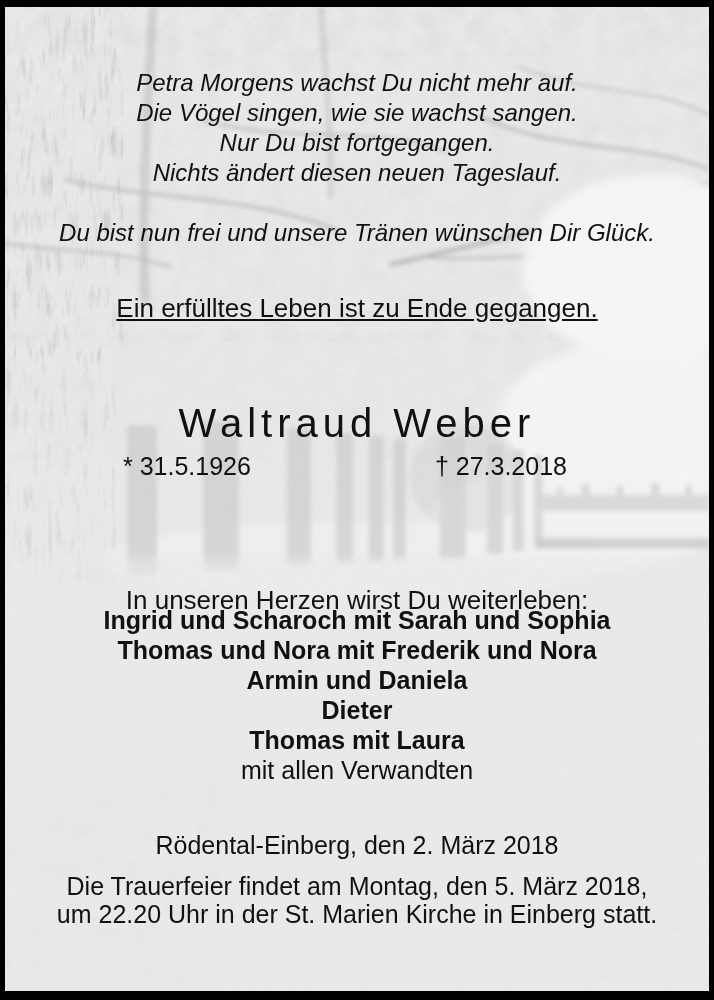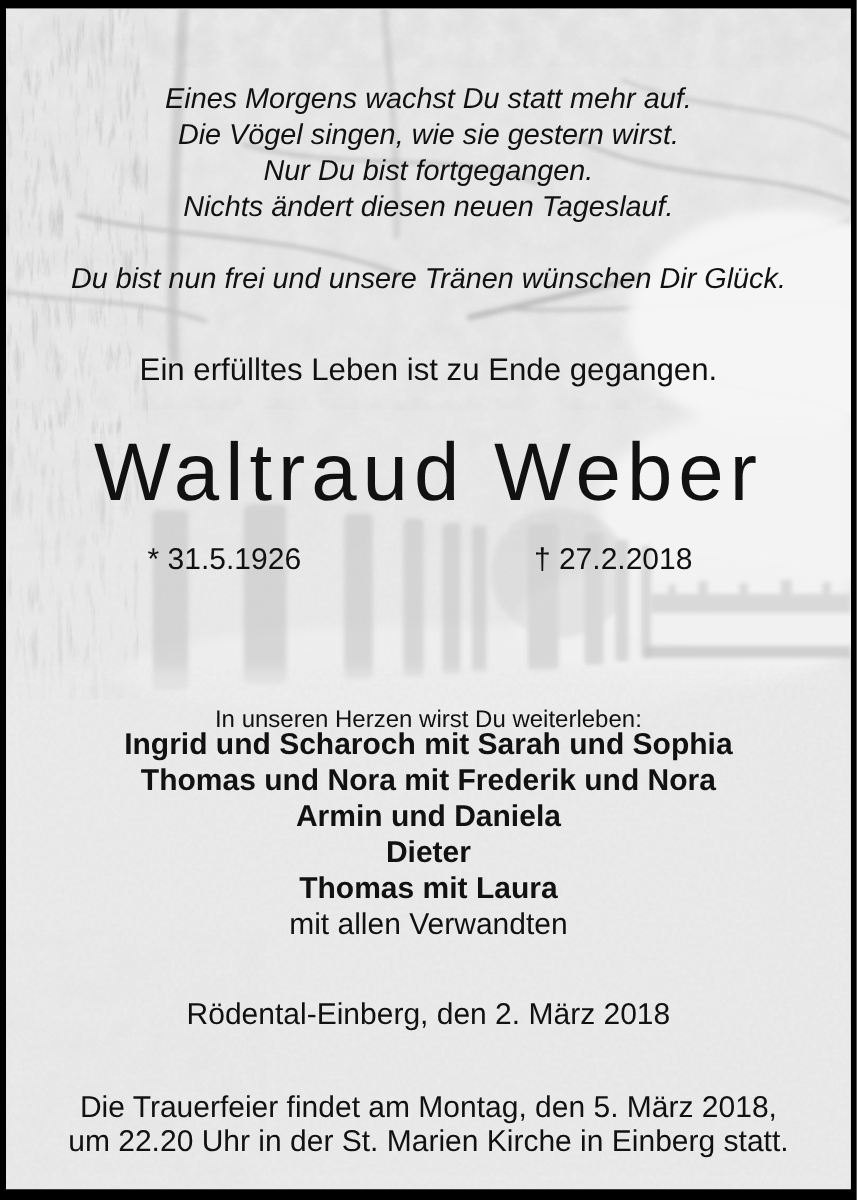--- a/index.html
+++ b/index.html
@@ -12,28 +12,28 @@
     background:#e9e9e9;
     overflow:hidden;
     font-family:"Liberation Sans", sans-serif;
     color:#111;
   }
   .bg { position:absolute; top:0; left:0; width:100%; height:100%; display:block; }
   .content { position:absolute; top:0; left:0; right:0; bottom:0; }
   .block { position:absolute; left:0; right:0; text-align:center; white-space:nowrap; }
   .poem        { top:61px;  font-size:24px; line-height:30px; font-style:italic; }
   .consolation { top:211px; font-size:24px; line-height:30px; font-style:italic; }
-  .life        { top:286px; font-size:26px; line-height:30px; }
-  .name        { top:351px; font-size:68px; line-height:72px; font-weight:400; letter-spacing:5px; margin:0; }
-  .dates       { top:445px; left:118px; right:132px; display:flex; justify-content:space-between; font-size:25px; line-height:28px; }
-  .intro       { top:578px; font-size:20px; line-height:30px; }
+  .life        { top:286px; font-size:26px; line-height:30px;text-decoration:underline; }
+  .name        { top:380px; font-size:40px; line-height:72px; font-weight:400; letter-spacing:5px; margin:0; }
+  .dates       { top:445px; left:118px; right:142px; display:flex; justify-content:space-between; font-size:25px; line-height:28px; }
+  .intro       { top:578px; font-size:26px; line-height:30px; }
   .family      { top:598px; font-size:25px; line-height:30px; font-weight:bold; }
   .family .plain { font-weight:normal; }
   .place       { top:823px; font-size:25px; line-height:30px; }
-  .service     { top:865px; font-size:25px; line-height:28px;margin-top:37px; }
+  .service     { top:865px; font-size:25px; line-height:28px; }
 </style>
 </head>
 <body>
 
 <div class="page">
 
   <svg class="bg" viewBox="0 0 714 1000" preserveAspectRatio="none" aria-hidden="true">
     <defs>
       <filter id="fLeaf" x="-5%" y="-5%" width="110%" height="110%">
         <feTurbulence type="fractalNoise" baseFrequency="0.28" numOctaves="2" seed="11"></feTurbulence>
@@ -115,35 +115,35 @@
     </g>
 
     <rect x="0" y="560" width="714" height="440" fill="#ececec" opacity="0.5" filter="url(#fBlur5)"></rect>
     <rect x="0" y="558" width="714" height="442" filter="url(#fLeaf)" opacity="0.35"></rect>
     <rect x="0" y="780" width="220" height="220" filter="url(#fBlotch)" opacity="0.25"></rect>
   </svg>
 
   <div class="content">
 
     <div class="block poem">
-      <div>Eines Morgens wachst Du statt mehr auf.</div>
-      <div>Die Vögel singen, wie sie gestern wirst.</div>
+      <div>Petra Morgens wachst Du nicht mehr auf.</div>
+      <div>Die Vögel singen, wie sie wachst sangen.</div>
       <div>Nur Du bist fortgegangen.</div>
       <div>Nichts ändert diesen neuen Tageslauf.</div>
     </div>
 
     <div class="block consolation">Du bist nun frei und unsere Tränen wünschen Dir Glück.</div>
 
     <div class="block life">Ein erfülltes Leben ist zu Ende gegangen.</div>
 
     <h1 class="block name">Waltraud Weber</h1>
 
     <div class="block dates">
       <span>* 31.5.1926</span>
-      <span>† 27.2.2018</span>
+      <span>† 27.3.2018</span>
     </div>
 
     <div class="block intro">In unseren Herzen wirst Du weiterleben:</div>
 
     <div class="block family">
       <div>Ingrid und Scharoch mit Sarah und Sophia</div>
       <div>Thomas und Nora mit Frederik und Nora</div>
       <div>Armin und Daniela</div>
       <div>Dieter</div>
       <div>Thomas mit Laura</div>

